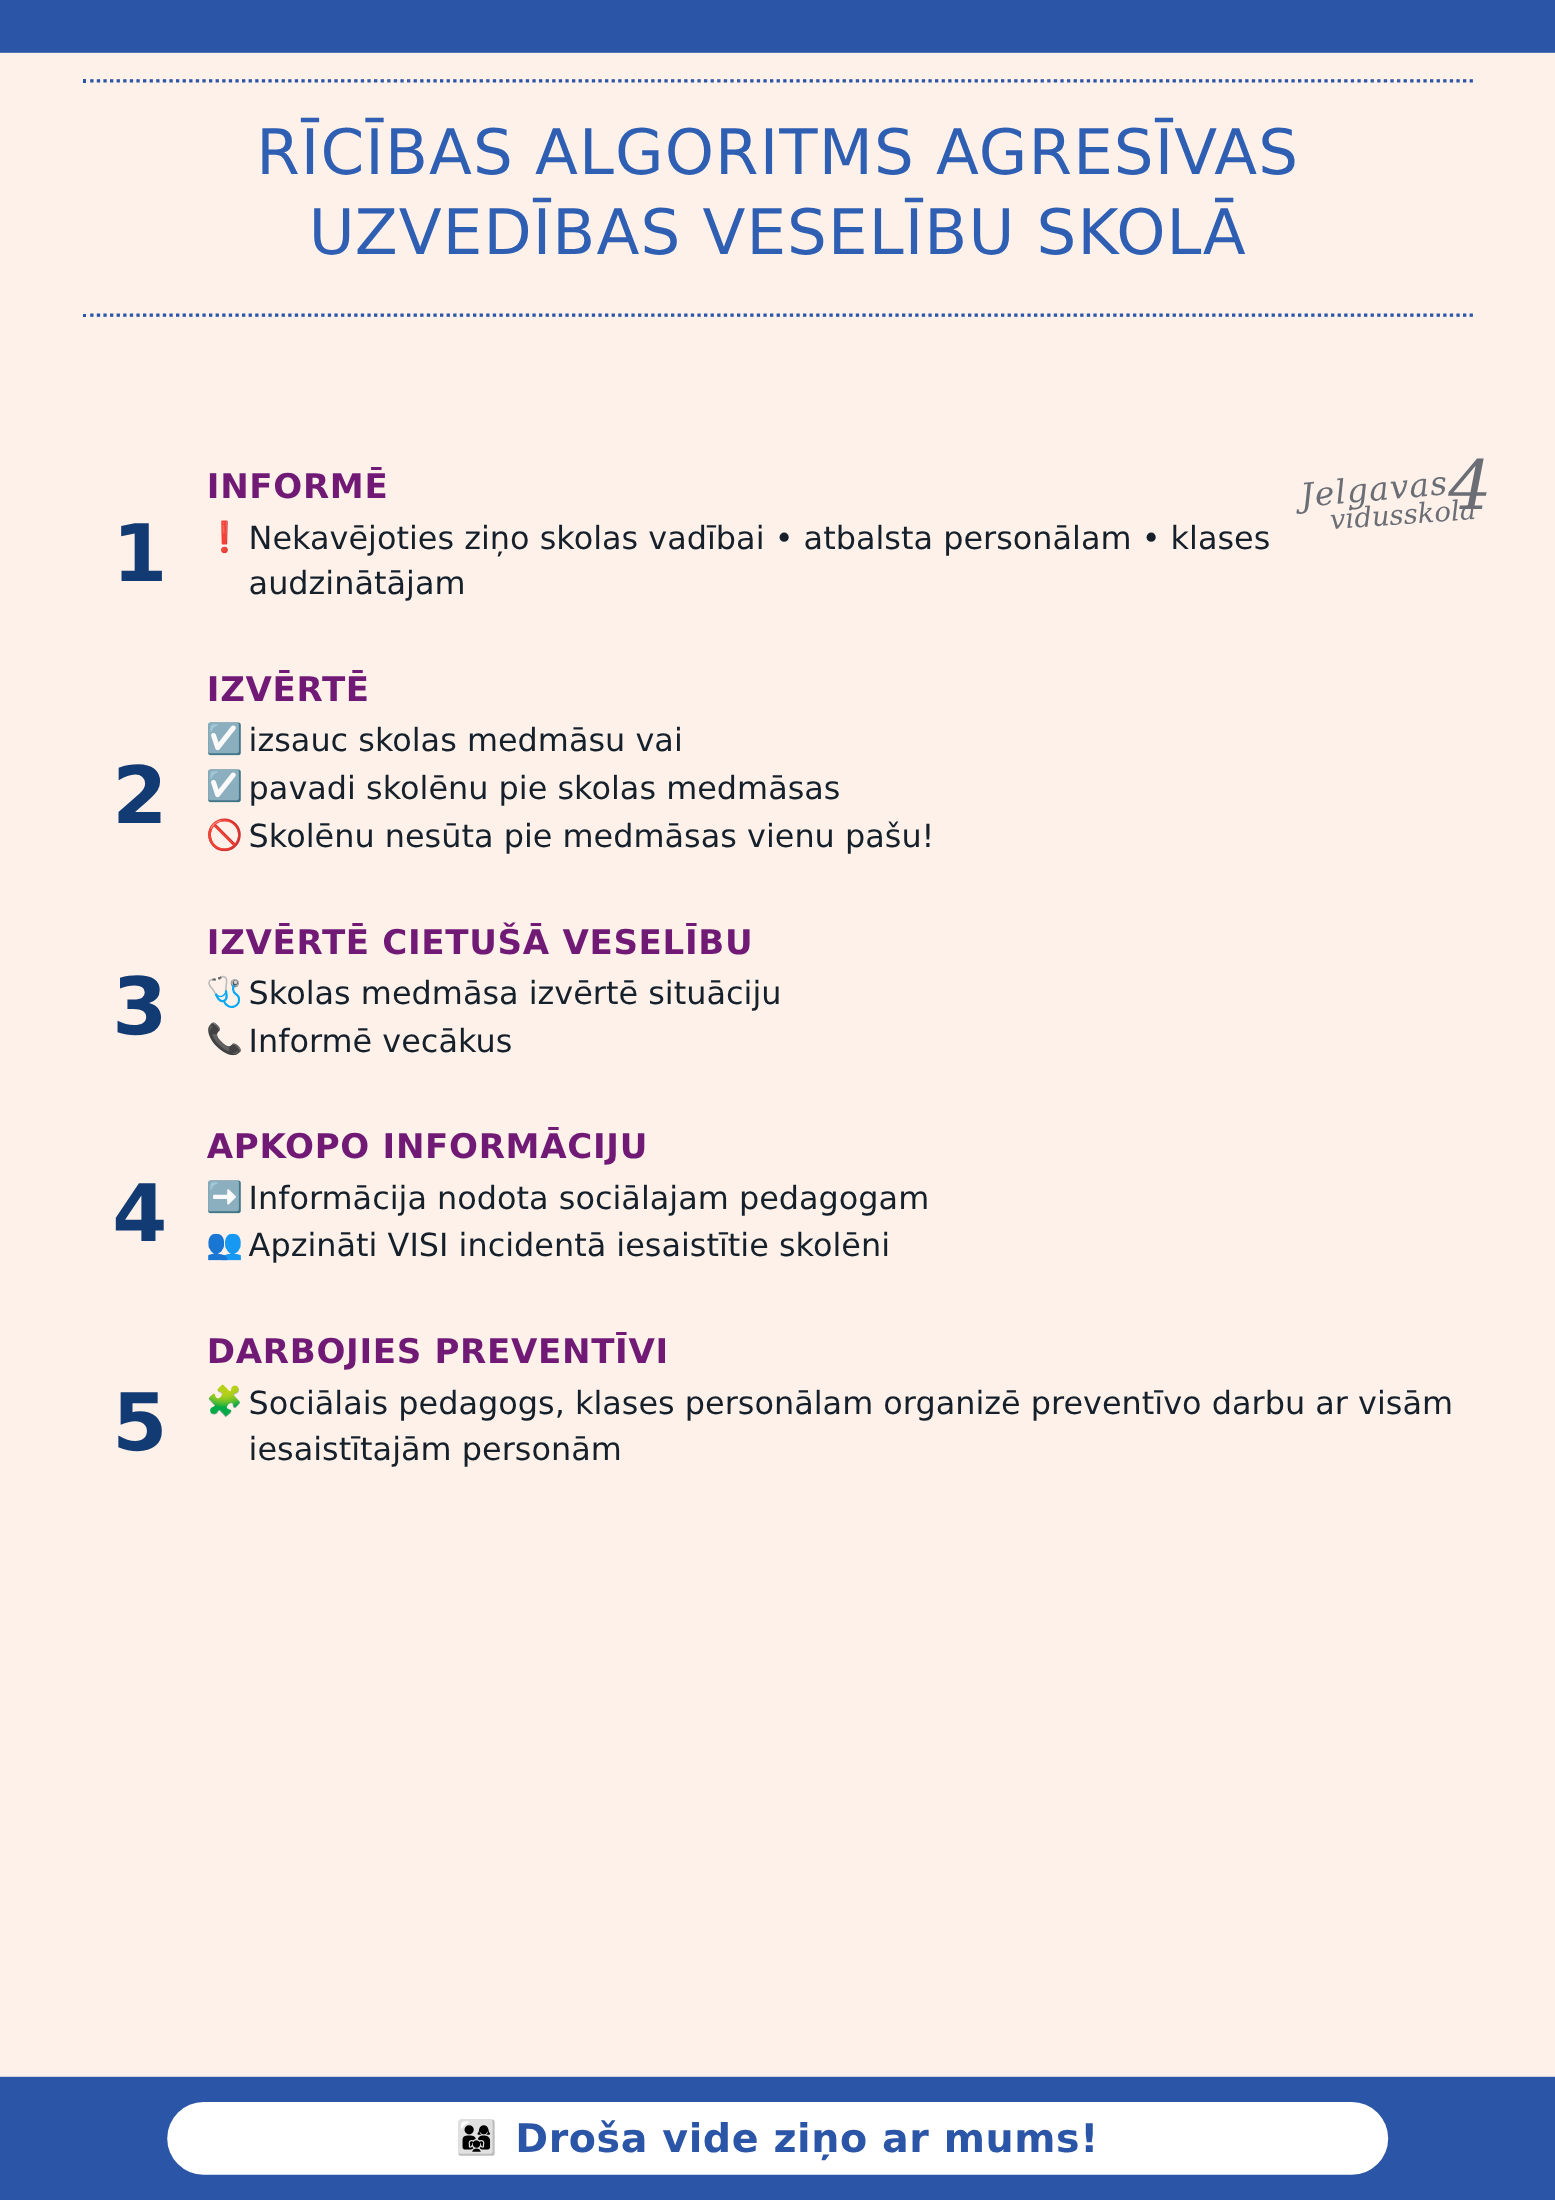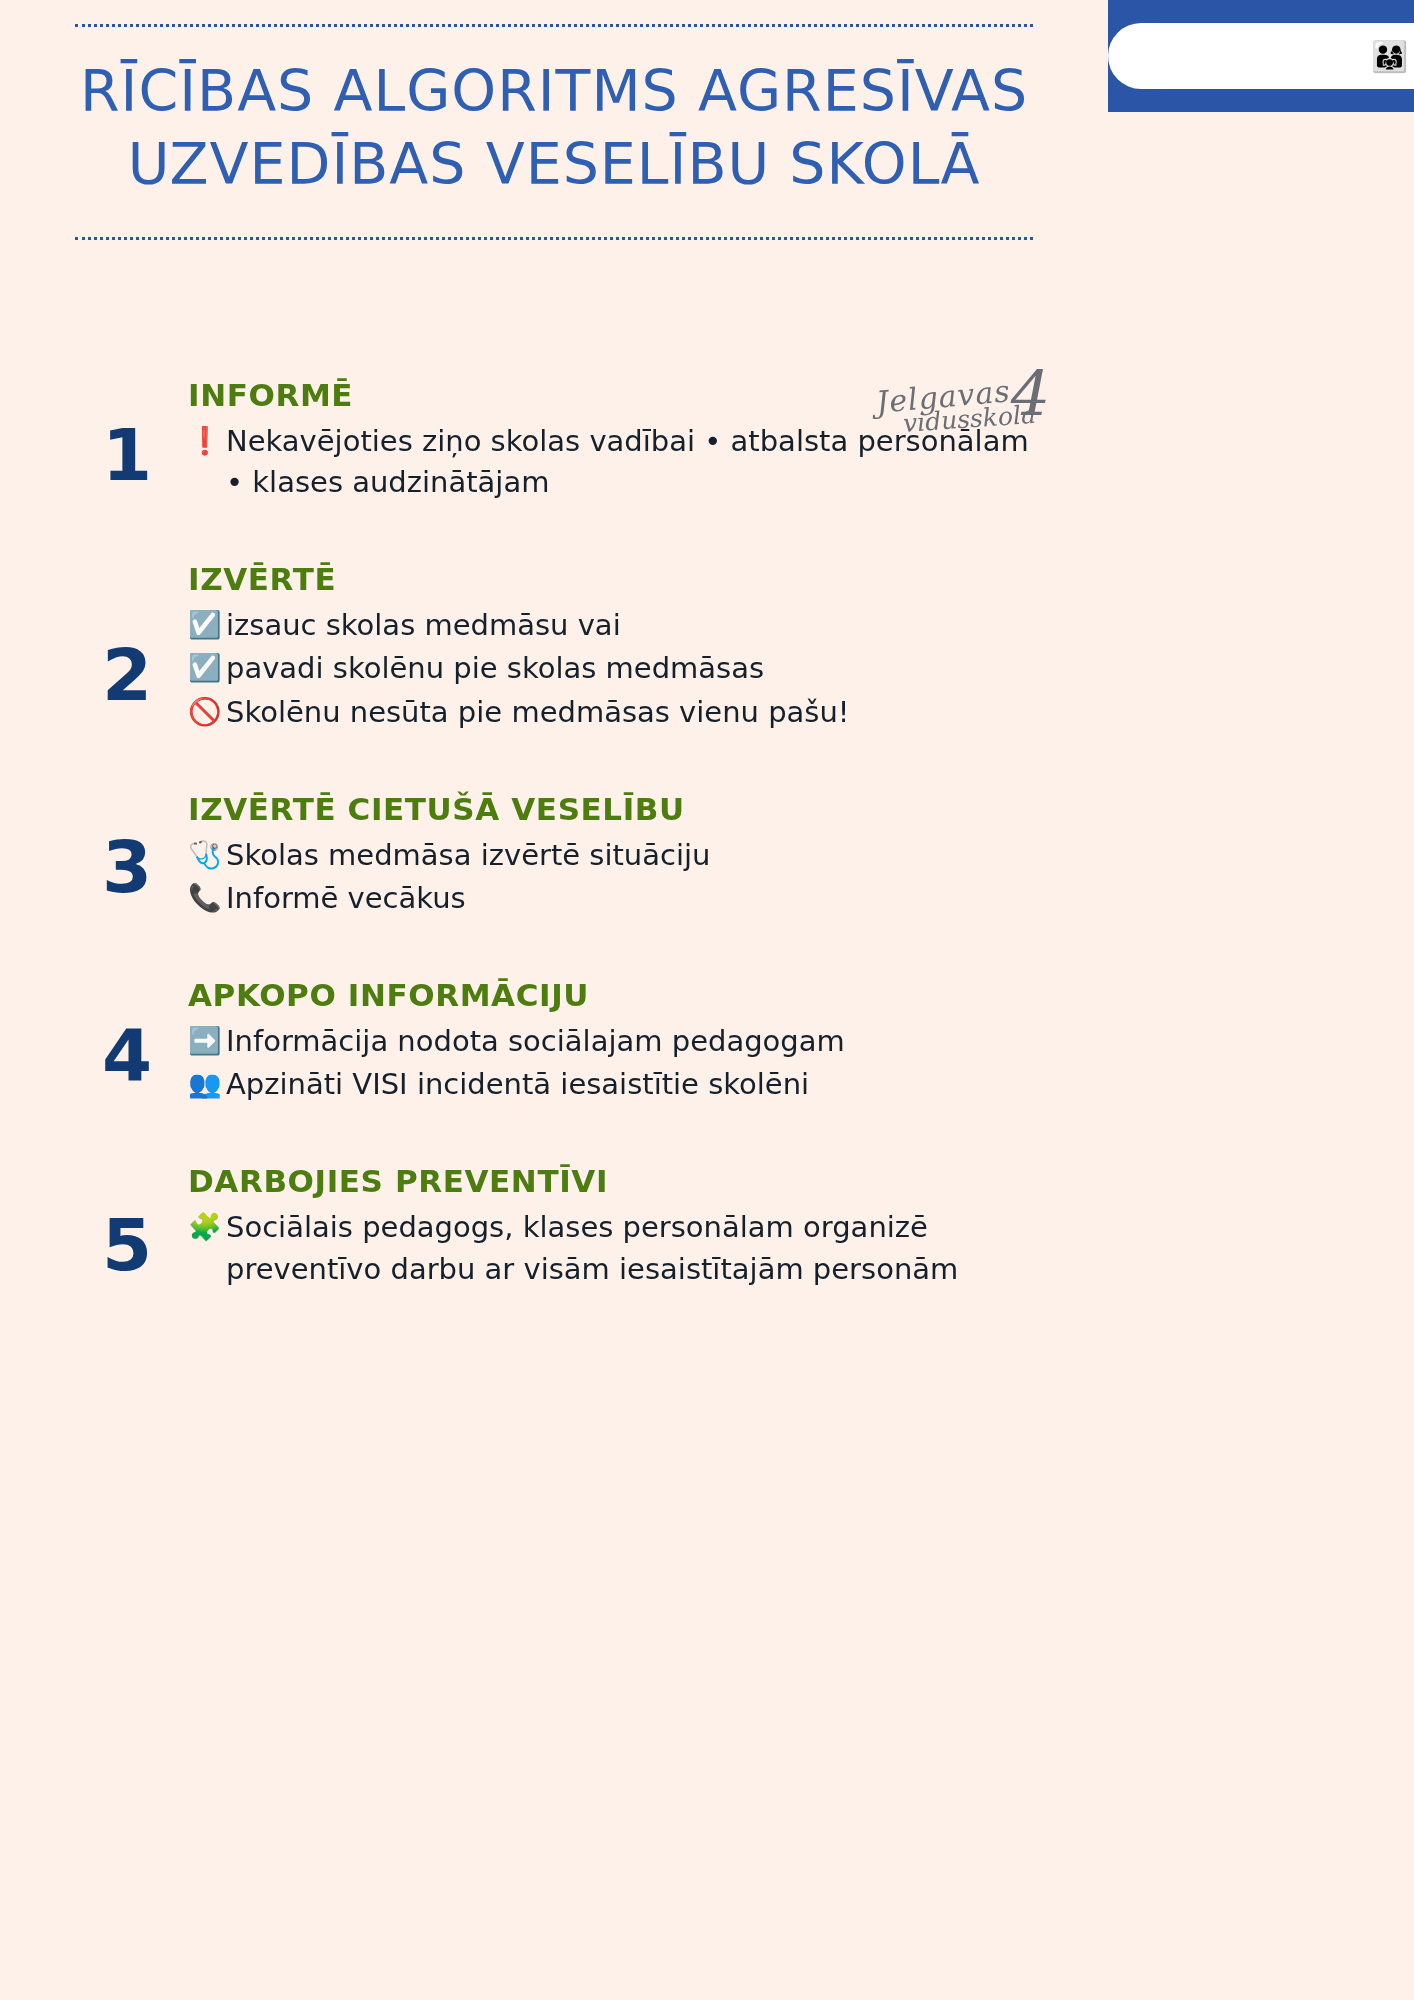--- a/index.html
+++ b/index.html
@@ -12,21 +12,21 @@
     background: #fdf1ea;
     font-family: "DejaVu Sans", sans-serif;
     overflow: hidden;
     position: relative;
   }
   .page {
     position: absolute;
     inset: 0;
     background: #fdf1ea;
     display: flex;
-    flex-direction: row;
+    flex-direction: column;
     justify-content: space-between;
   }
   .top-bar {
     height: 48px;
     background: #2b55a6;
     flex: 0 0 auto;
   }
   .content {
     flex: 1 1 auto;
     position: relative;
@@ -105,21 +105,21 @@
     font-weight: 700;
     line-height: 1;
     text-align: left;
     font-family: "DejaVu Sans", sans-serif;
   }
   .step-body {
     flex: 1 1 auto;
     padding-top: 2px;
   }
   .step-title {
-    color: #4d7c0f;
+    color: #701a75;
     font-size: 31px;
     font-weight: 700;
     letter-spacing: 0.6px;
     margin-bottom: 8px;
   }
   .step-line {
     color: #15202b;
     font-size: 29px;
     line-height: 1.42;
     display: flex;

